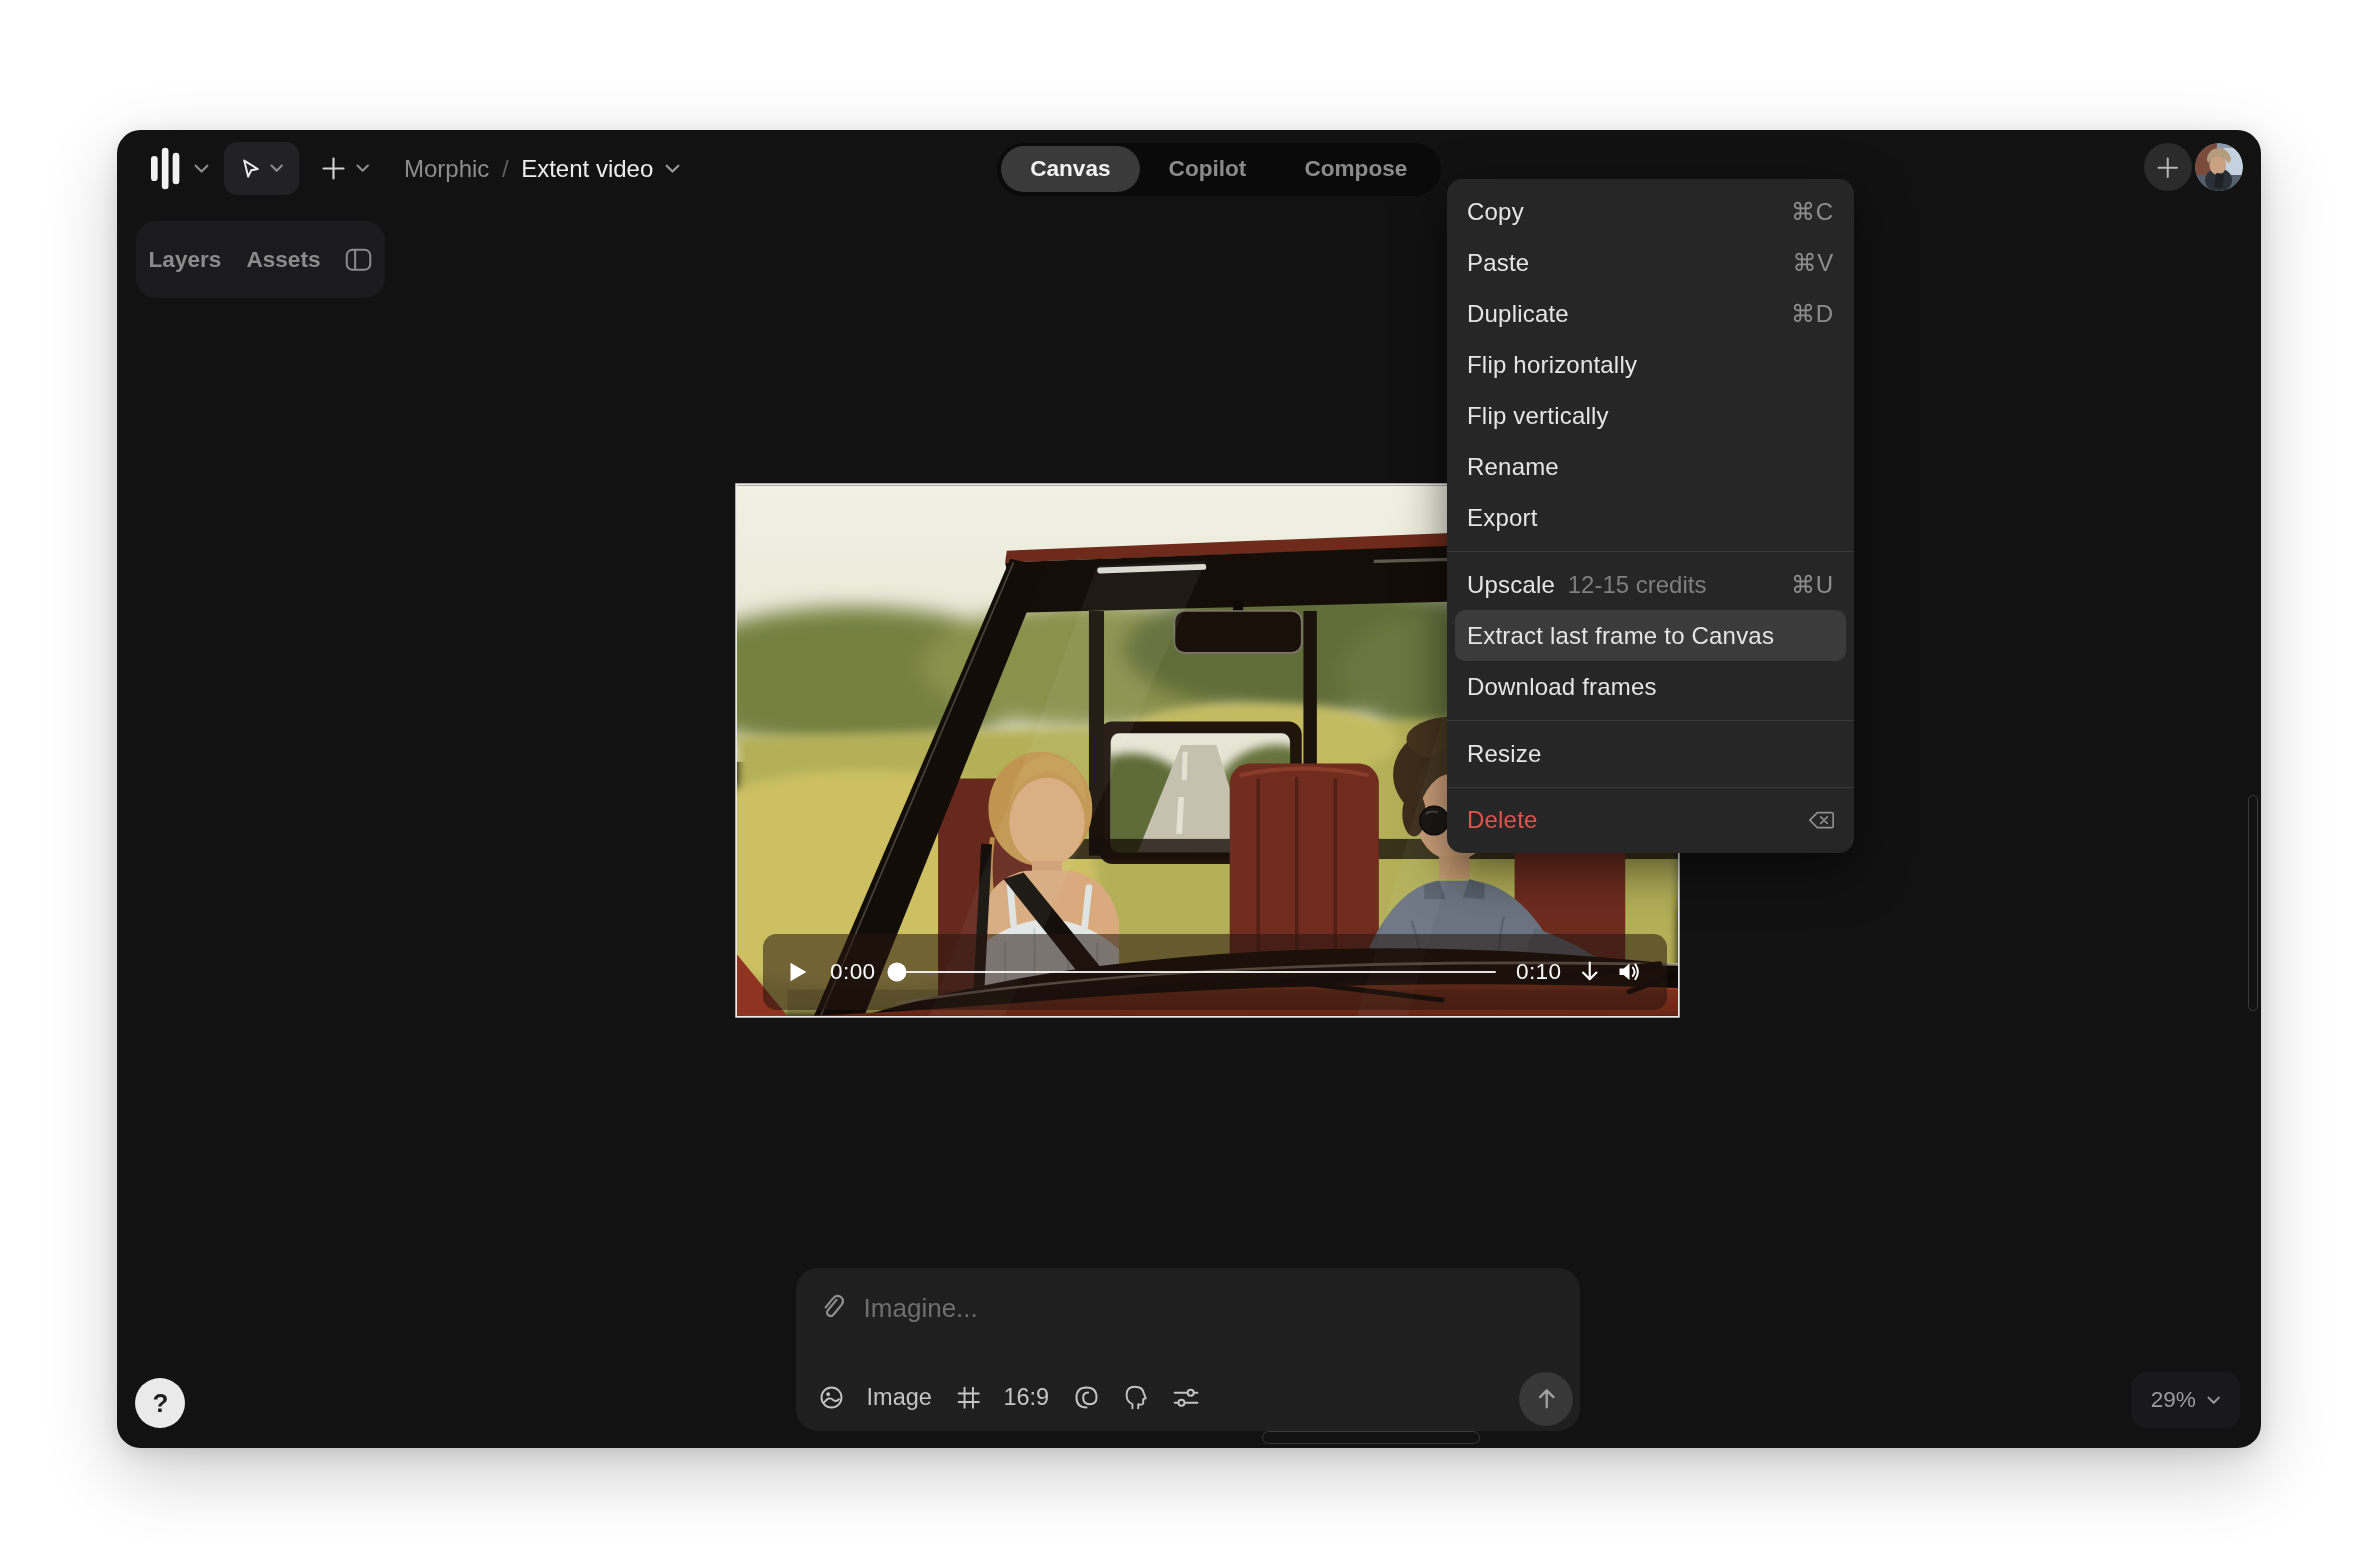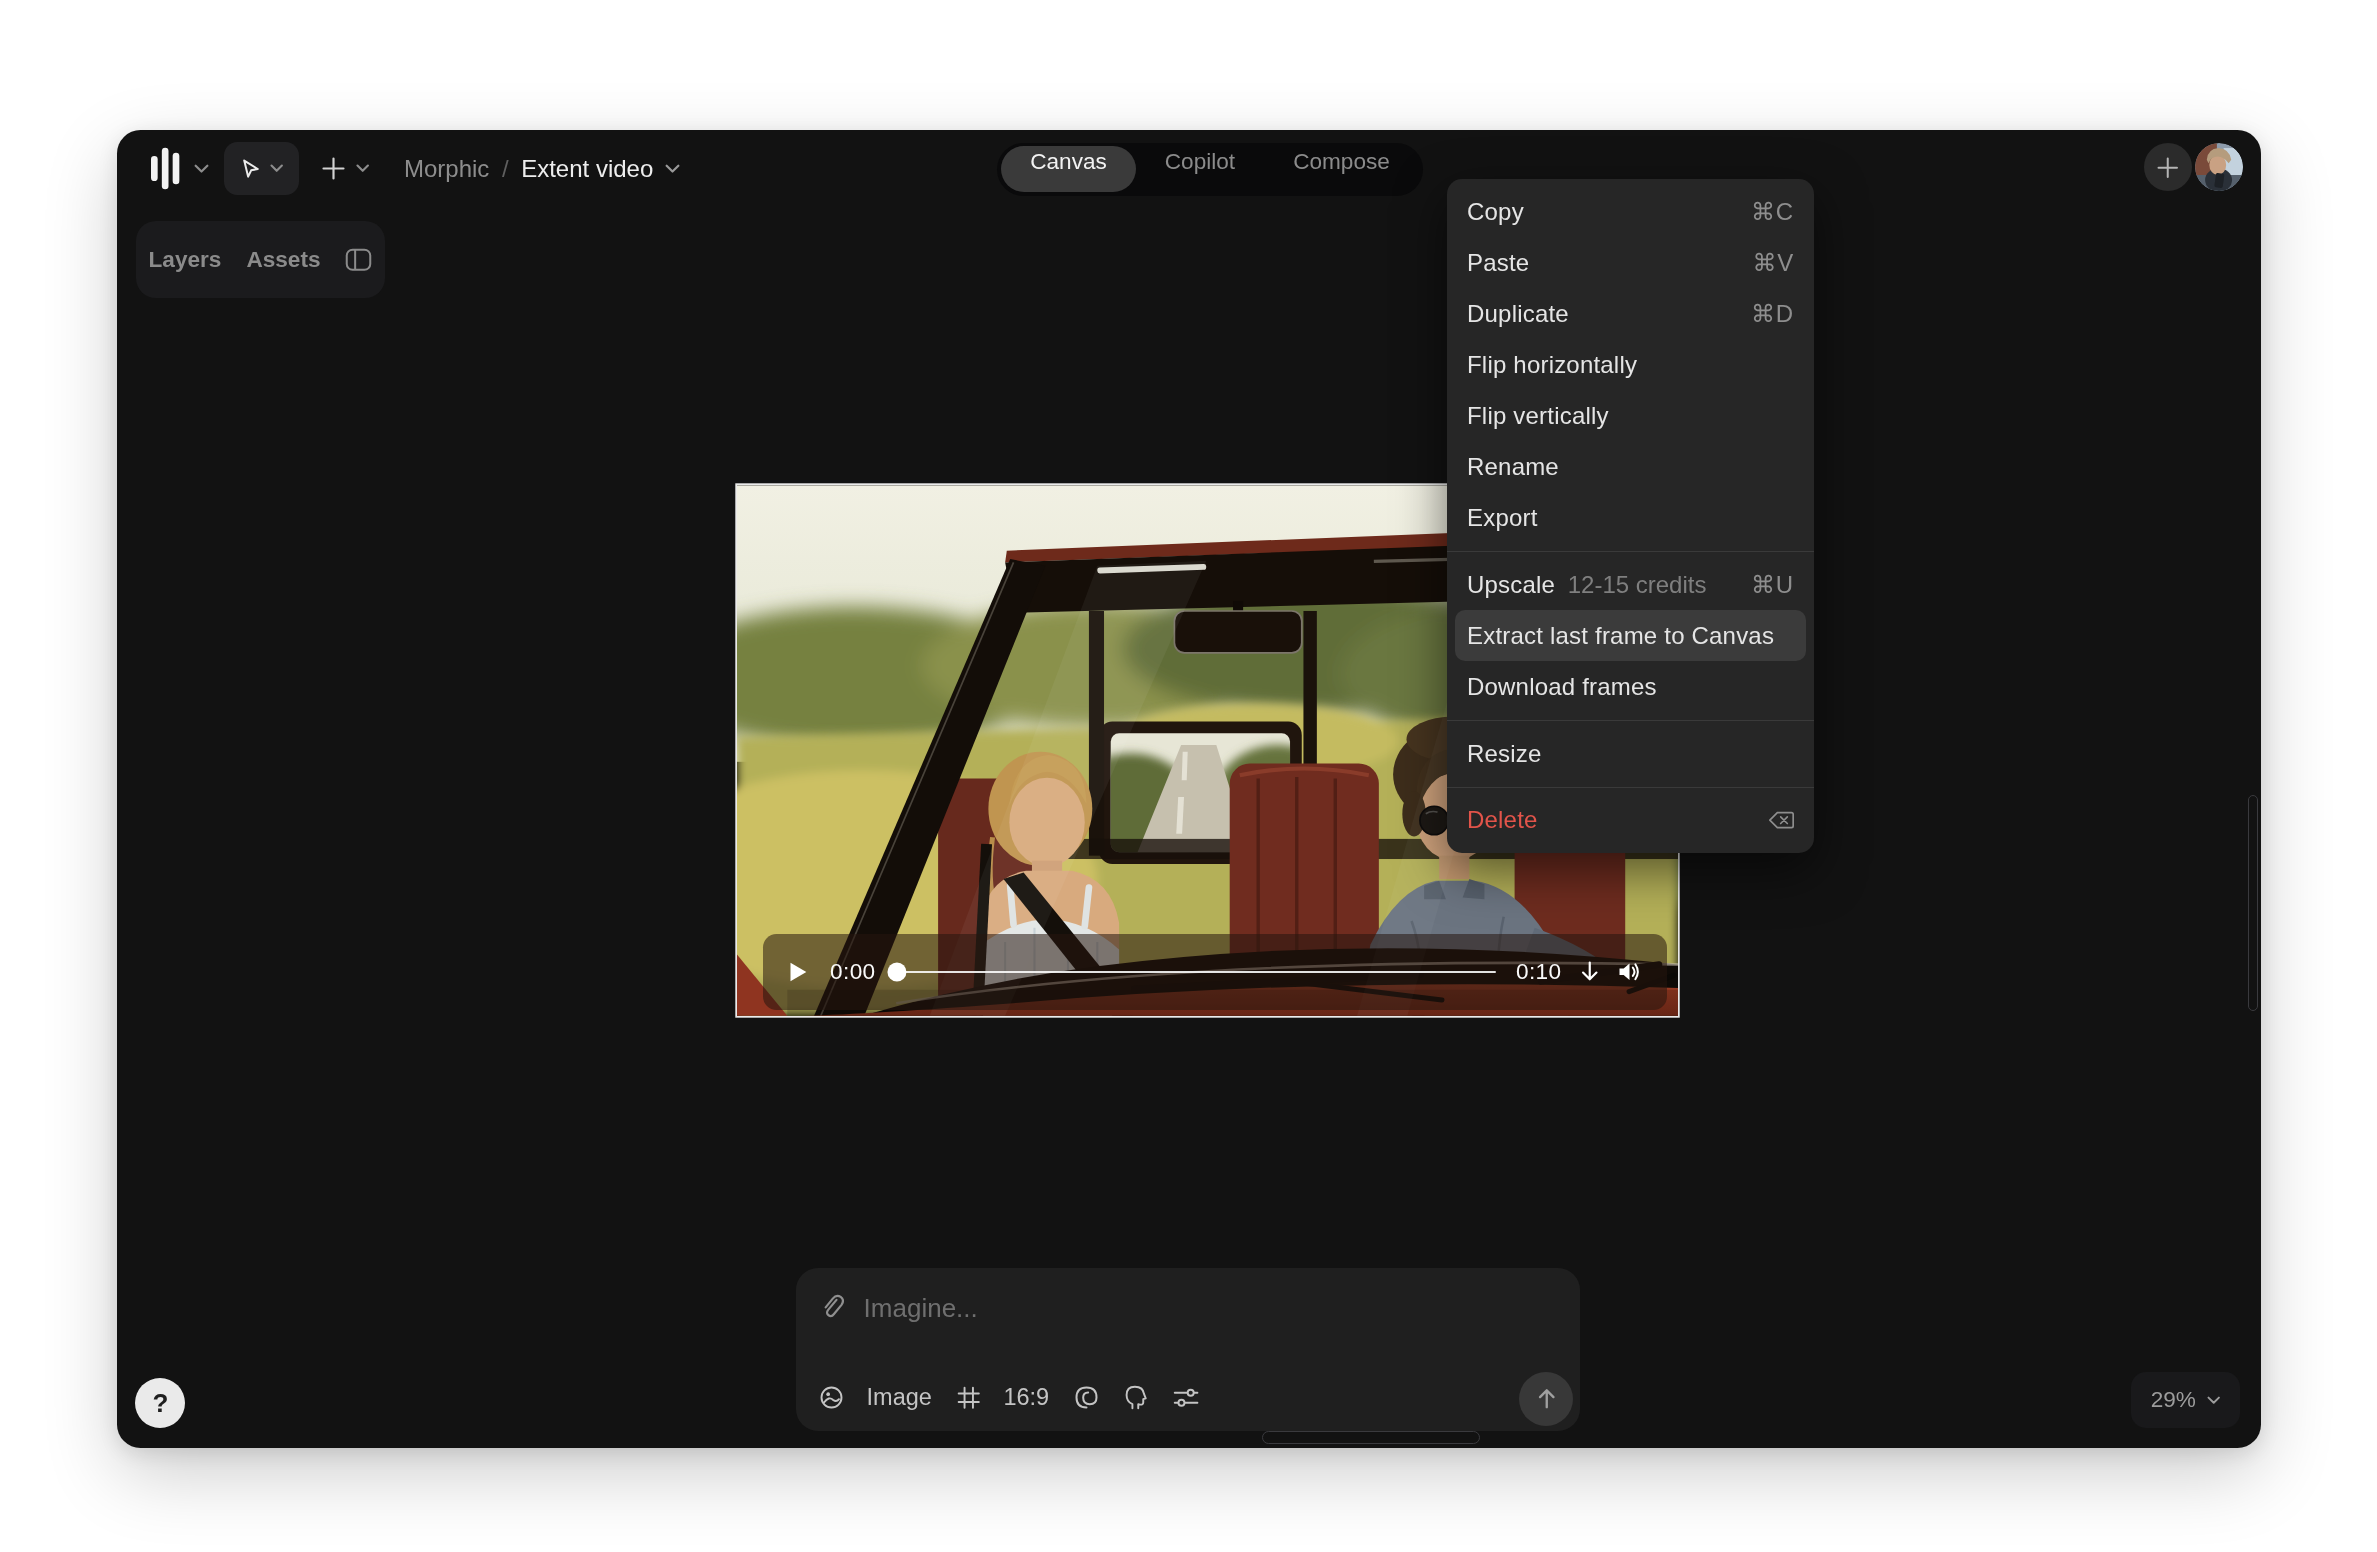--- a/index.html
+++ b/index.html
@@ -18,22 +18,22 @@
   .plus-group{margin-left:22px;display:flex;align-items:center;gap:9.2px}
   .breadcrumb{margin-left:35px;display:flex;align-items:center;font-size:24px;font-weight:500}
   .bc-project{color:#8d8d8d}
   .bc-sep{color:#5f5f5f;margin:0 12.6px}
   .bc-page{color:#ededed}
   .breadcrumb .chev{margin-left:11.7px}
 
   
   .tabs{position:absolute;left:880px;top:12.6px;height:53px;background:#0a0a0b;border-radius:27px;
         display:flex;align-items:center;padding:0 4.2px}
-  .tab{height:46px;padding:17px 29px;border-radius:23.5px;display:flex;align-items:flex-end;
-       font-size:22.6px;font-weight:400;color:#8b8b8b}
+  .tab{height:46px;padding:0 29px;border-radius:23.5px;display:flex;align-items:center;
+       font-size:22.6px;font-weight:700;color:#8b8b8b}
   .tab.active{background:#3a3a3a;color:#f2f2f2}
 
   
   .top-right{position:absolute;right:18.4px;top:13.4px;display:flex;align-items:center;gap:2.5px}
   .circle-btn{width:48px;height:48px;border-radius:50%;background:#2b2b2b;display:flex;align-items:center;justify-content:center}
   .avatar{width:48px;height:48px;border-radius:50%;overflow:hidden}
 
   
   .panel-toggle{position:absolute;left:19px;top:91px;width:249px;height:77px;background:#1b1b1d;border-radius:20px;
                 display:flex;align-items:center;justify-content:center;gap:25px;font-size:22.6px;color:#8b8b8b;font-weight:700}
@@ -45,21 +45,21 @@
   .controls{position:absolute;left:26px;top:449px;width:904px;height:76px;border-radius:13.4px;
             background:rgba(38,22,15,.55);display:flex;align-items:center;padding:0 25px;color:#fff}
   .time{font-size:22.6px;color:#fafafa;letter-spacing:0.4px}
   .track{flex:1;height:2.5px;background:rgba(255,255,255,.88);border-radius:1.7px;position:relative;margin:0 20px}
   .knob{position:absolute;left:0;top:50%;transform:translate(-45%,-50%);width:19px;height:19px;border-radius:50%;background:#fff}
   .ctl-ico{display:flex;align-items:center;justify-content:center}
   .ctl-gap-l{margin-left:22px}
   .ctl-gap-r{margin-right:16px}
 
   
-  .menu{position:absolute;left:1330px;top:49px;width:367px;background:#262626;border-radius:15px;padding:7.5px 0;
+  .menu{position:absolute;left:1330px;top:49px;width:407px;background:#262626;border-radius:15px;padding:7.5px 0;
         box-shadow:0 17px 50px rgba(0,0,0,.55);z-index:10}
   .menu-item{height:51px;display:flex;align-items:center;padding:0 20px;font-size:24px}
   .mi-label{color:#e5e5e5;letter-spacing:0.2px}
   .mi-note{color:#7f7f7f;margin-left:12.6px}
   .mi-shortcut{margin-left:auto;color:#8e8e8e;letter-spacing:0.8px}
   .mi-trailing{margin-left:auto;display:flex;align-items:center}
   .menu-item.highlighted{margin:0 8.4px;padding:0 11.7px;background:#3b3b3b;border-radius:10px}
   .menu-item.danger .mi-label{color:var(--danger)}
   .menu-sep{height:0.8px;background:#3a3a3a;margin:7.5px 0}
 

